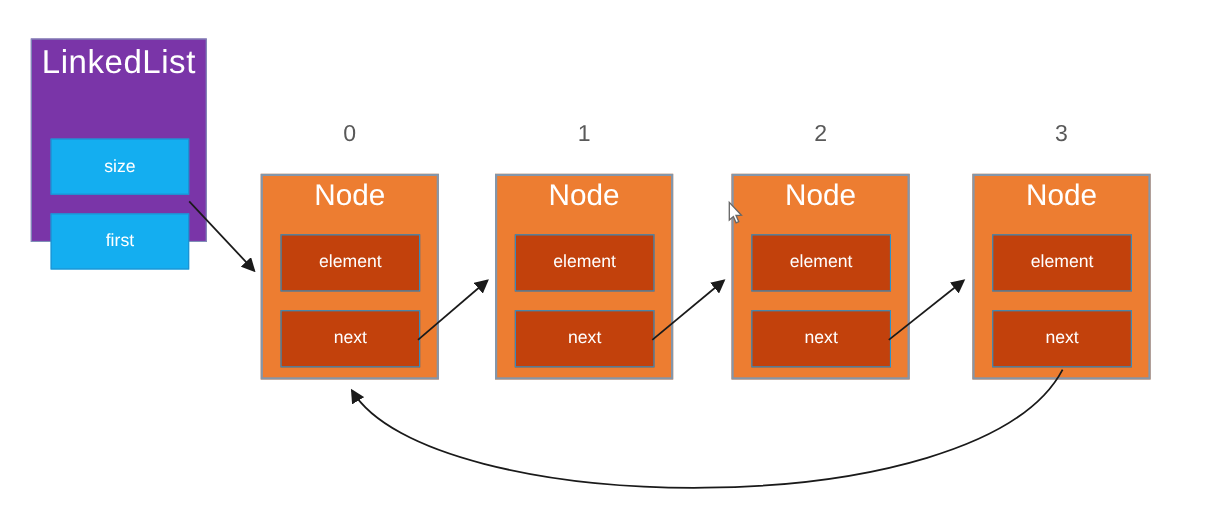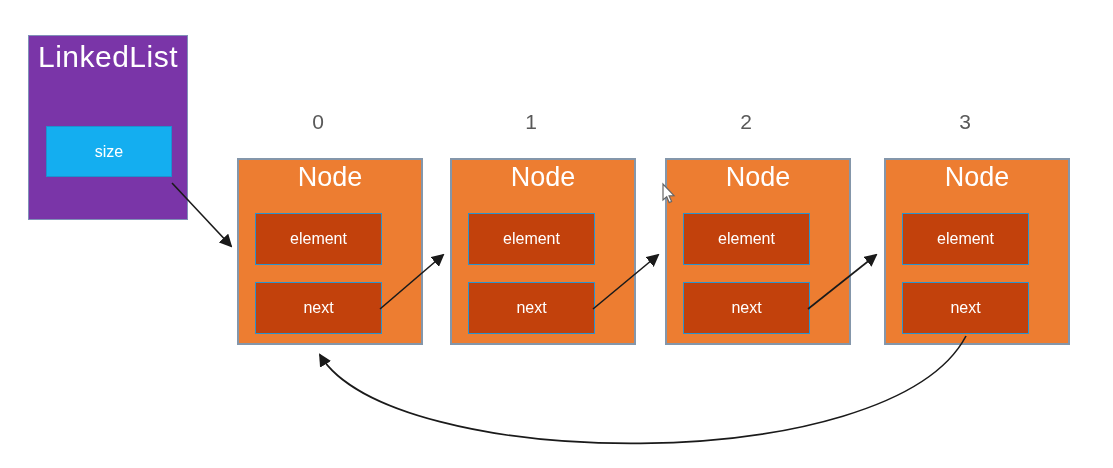--- a/index.html
+++ b/index.html
@@ -40,21 +40,21 @@
     font-size: 16px;
     display: flex; align-items: center; justify-content: center; margin-top: 36px;
   }
   .llfield.f-size  { top: 54px; }
   .llfield.f-first { top: 122px; }
 
   
   .node {
     position: absolute;
     top: 158px;
-    width: 186px; height: 187px;
+    width: 162px; height: 187px;
     background: #ED7D31;
     border: 2px solid #8496AA;
     box-sizing: border-box;
   }
   .node-title {
     position: absolute;
     top: 2px; left: 0; right: 0;
     text-align: center;
     color: #ffffff;
     font-size: 27px;
@@ -99,20 +99,21 @@
   .cursor-shape { fill: #ffffff; stroke: #666666; stroke-width: 1.2; }
 </style>
 </head>
 <body>
 
 <div class="canvas">
 
   <div class="llbox">
     <div class="lltitle">LinkedList</div>
     <div class="llfield f-size">size</div>
+    <div class="llfield f-first">first</div>
   </div>
 
   <div class="node-index n0">0</div>
   <div class="node-index n1">1</div>
   <div class="node-index n2">2</div>
   <div class="node-index n3">3</div>
 
   <div class="node n0">
     <div class="node-title">Node</div>
     <div class="nfield f-element">element</div>

